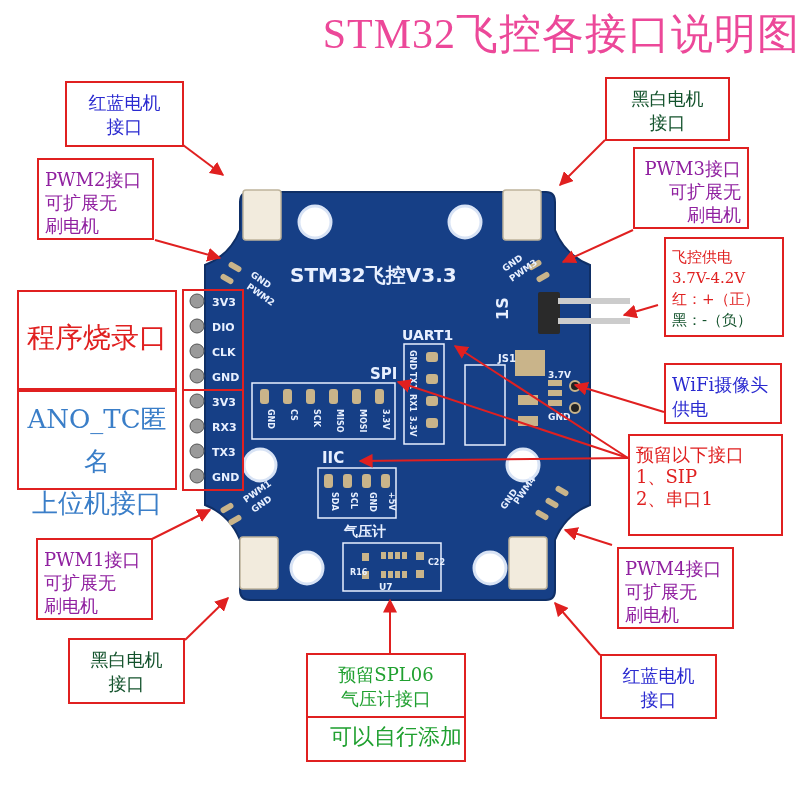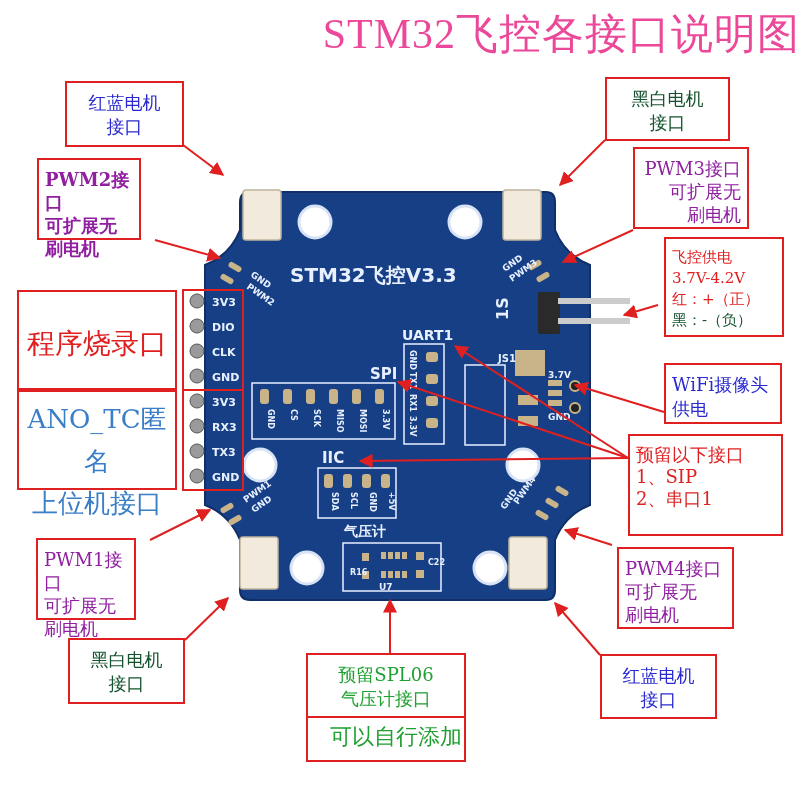--- a/index.html
+++ b/index.html
@@ -187,57 +187,57 @@
     <line x1="390" y1="655" x2="390" y2="600" marker-end="url(#arr)"></line>
     <line x1="600" y1="655" x2="555" y2="603" marker-end="url(#arr)"></line>
     <line x1="612" y1="545" x2="565" y2="530" marker-end="url(#arr)"></line>
   </g>
 </svg>
 
 <div class="box c-blue center" style="left:65px;top:81px;width:119px;height:66px;">
   <span class="line">红蓝电机</span>
   <span class="line">接口</span>
 </div>
-<div class="box c-purple" style="left:37px;top:158px;width:104px;height:82px;line-height:23px;font-weight:bold;">
+<div class="box c-purple" style="left:37px;top:158px;width:117px;height:82px;line-height:23px;">
   <span class="line">PWM2接口</span>
   <span class="line">可扩展无</span>
   <span class="line">刷电机</span>
 </div>
 <div class="box c-black center" style="left:605px;top:77px;width:125px;height:64px;">
   <span class="line">黑白电机</span>
   <span class="line">接口</span>
 </div>
 <div class="box c-purple" style="left:633px;top:147px;width:116px;height:82px;line-height:23px;text-align:right;">
   <span class="line">PWM3接口</span>
   <span class="line">可扩展无</span>
   <span class="line">刷电机</span>
 </div>
 <div class="box" style="left:664px;top:237px;width:120px;height:100px;font-size:15px;line-height:21px;">
   <span class="line c-red">飞控供电</span>
   <span class="line c-red">3.7V-4.2V</span>
   <span class="line c-red">红：+（正）</span>
   <span class="line c-black">黑：-（负）</span>
 </div>
-<div class="box c-red center" style="left:17px;top:290px;width:160px;height:100px;font-size:28px;line-height:88px;padding:8px;">
+<div class="box c-red center" style="left:17px;top:290px;width:160px;height:100px;font-size:28px;line-height:88px;padding:2px;">
   <span>程序烧录口</span>
 </div>
 <div class="box c-lblue center" style="left:17px;top:390px;width:160px;height:100px;font-size:26px;line-height:42px;padding-top:6px;">
   <span class="line">ANO_TC匿名</span>
   <span class="line">上位机接口</span>
 </div>
 <div class="box c-blue" style="left:664px;top:363px;width:118px;height:61px;">
   <span class="line">WiFi摄像头</span>
   <span class="line">供电</span>
 </div>
 <div class="box c-red" style="left:628px;top:434px;width:155px;height:102px;line-height:22px;">
   <span class="line">预留以下接口</span>
   <span class="line">1、SIP</span>
   <span class="line">2、串口1</span>
 </div>
-<div class="box c-purple" style="left:36px;top:538px;width:100px;height:82px;line-height:23px;">
+<div class="box c-purple" style="left:36px;top:538px;width:117px;height:82px;line-height:23px;">
   <span class="line">PWM1接口</span>
   <span class="line">可扩展无</span>
   <span class="line">刷电机</span>
 </div>
 <div class="box c-purple" style="left:617px;top:547px;width:117px;height:82px;line-height:23px;">
   <span class="line">PWM4接口</span>
   <span class="line">可扩展无</span>
   <span class="line">刷电机</span>
 </div>
 <div class="box c-black center" style="left:68px;top:638px;width:117px;height:66px;">

